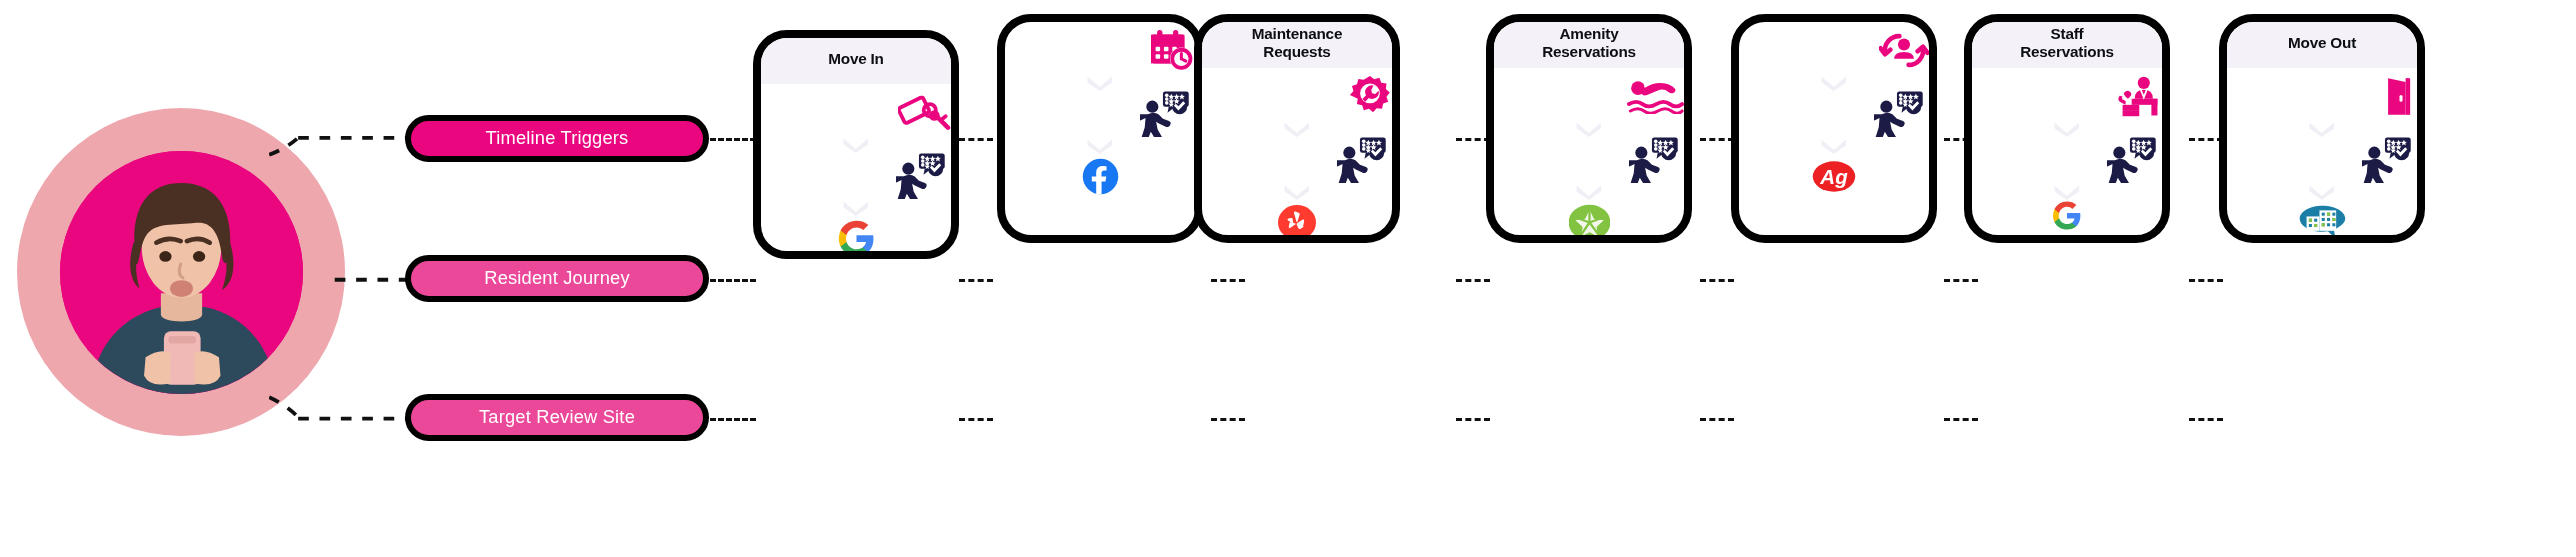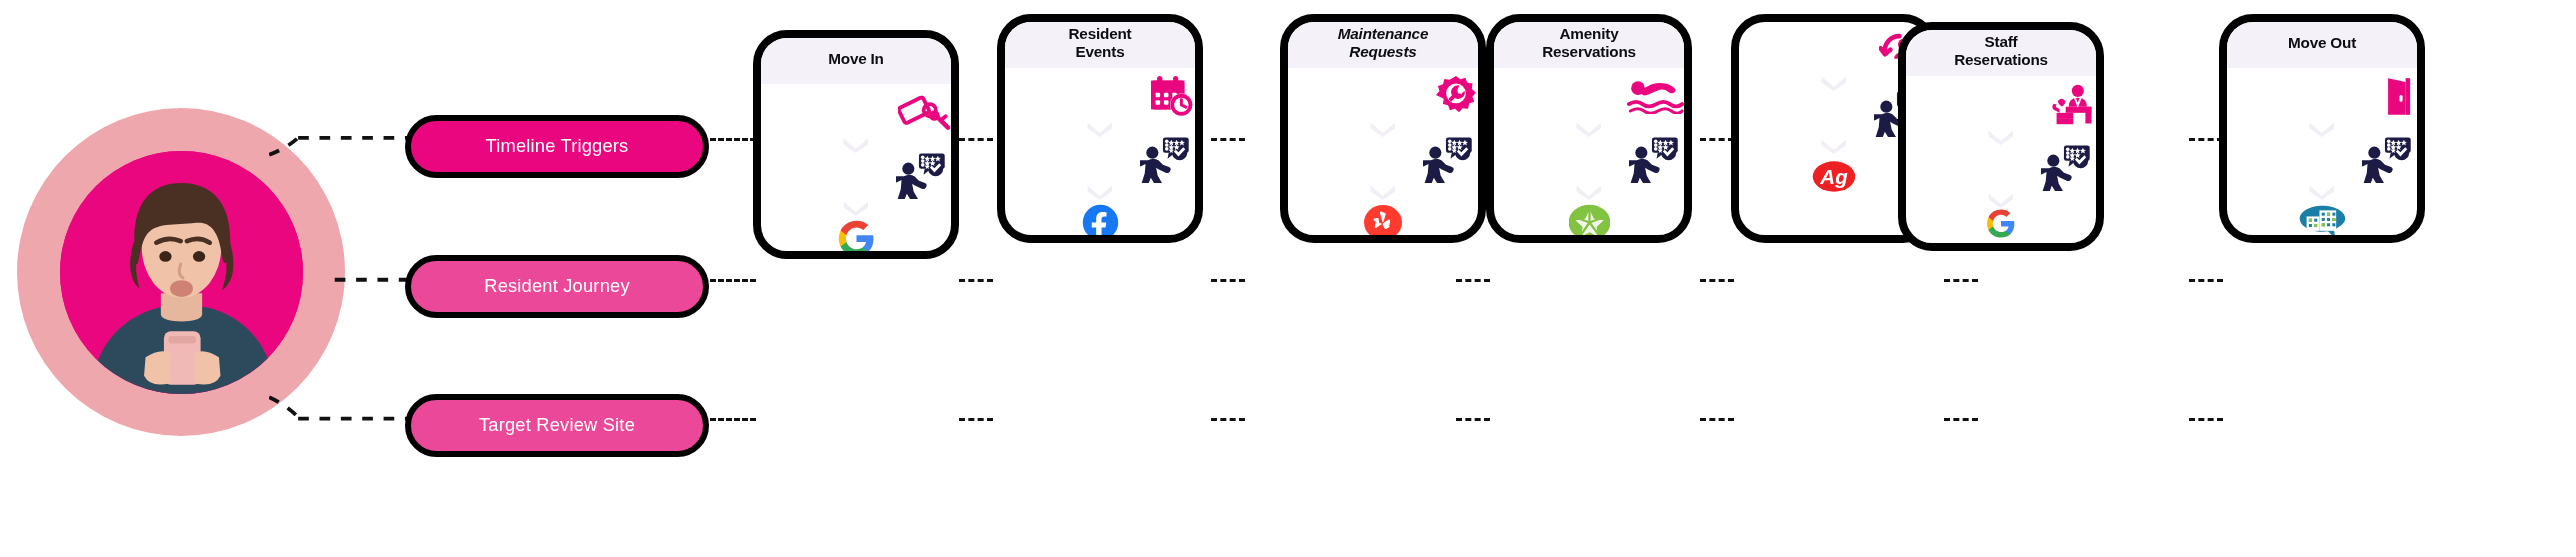--- a/index.html
+++ b/index.html
@@ -23,21 +23,21 @@
   .persona-figure{position:absolute;left:0;top:0;width:243px;height:243px;}
 
   
   .dash-h{
     position:absolute;height:0;border-top:3.8px dashed #111111;
   }
   .dash-arc{position:absolute;}
 
   
   .pill{
-    position:absolute;width:304px;height:63px;border-radius:763px;
+    position:absolute;width:304px;height:47px;border-radius:763px;
     border:6.9px solid #000000;
     display:flex;align-items:center;justify-content:center;
     box-sizing:border-box;
   }
   .pill span{
     color:#ffffff;font-size:18.3px;font-weight:400;letter-spacing:0.2px;
     white-space:nowrap;line-height:1;
   }
 
   
@@ -226,26 +226,20 @@
           <path fill="#FBBC05" d="M11.1 28.4c-.46-1.4-.72-2.85-.72-4.4s.26-3 .72-4.4v-6H3.4A23 23 0 001 24c0 3.7.9 7.2 2.4 10.4z"></path>
           <path fill="#EA4335" d="M24 9.6c3.4 0 6.4 1.17 8.8 3.45l6.55-6.55C35.4 2.9 30.2 1 24 1 15 1 7.2 6 3.4 13.6l7.7 6C12.9 13.65 18 9.6 24 9.6z"></path>
         </svg>
         <div class="site-note"></div>
       </div>
 
     </div>
   </div>
 
   <div class="card" style="left:997px;">
-    <div class="card-head">
-      <div class="card-title">
-        <div>Resident</div>
-        <div>Events</div>
-      </div>
-    </div>
     <div class="card-body">
 
       <div class="slot trigger">
         <svg width="47" height="41" viewBox="0 0 62 54">
           <g fill="#ea067f">
             <rect x="4" y="6" width="44" height="38" rx="4"></rect>
             <rect x="12" y="0" width="7" height="12" rx="3.5"></rect>
             <rect x="33" y="0" width="7" height="12" rx="3.5"></rect>
           </g>
           <rect x="4" y="17" width="44" height="27" fill="#ea067f"></rect>
@@ -303,21 +297,21 @@
         <svg width="37" height="37" viewBox="0 0 48 48">
           <circle cx="24" cy="24" r="23" fill="#1877F2"></circle>
           <path fill="#ffffff" d="M30.5 30.5l1-6.5h-6.2v-4.2c0-1.8.9-3.5 3.7-3.5h2.8v-5.5s-2.6-.45-5-.45c-5.1 0-8.4 3.1-8.4 8.7V24h-5.7v6.5h5.7V47h7v-16.5z"></path>
         </svg>
         <div class="site-note"></div>
       </div>
 
     </div>
   </div>
 
-  <div class="card" style="left:1280px;font-style:italic;">
+  <div class="card" style="left:1194px;">
     <div class="card-head">
       <div class="card-title">
         <div>Maintenance</div>
         <div>Requests</div>
       </div>
     </div>
     <div class="card-body">
 
       <div class="slot trigger">
         <svg width="44" height="43" viewBox="0 0 58 56">
@@ -511,21 +505,21 @@
         <svg width="44" height="37" viewBox="0 0 58 48">
           <ellipse cx="29" cy="24" rx="28" ry="20" fill="#ED2024"></ellipse>
           <text x="29" y="34" text-anchor="middle" font-family="'Liberation Sans',sans-serif" font-size="27" font-weight="bold" font-style="italic" fill="#ffffff">Ag</text>
         </svg>
         <div class="site-note"></div>
       </div>
 
     </div>
   </div>
 
-  <div class="card" style="left:1898px;margin-top:8px;">
+  <div class="card" style="left:1964px;">
     <div class="card-head">
       <div class="card-title">
         <div>Staff</div>
         <div>Reservations</div>
       </div>
     </div>
     <div class="card-body">
 
       <div class="slot trigger">
         <svg width="47" height="41" viewBox="0 0 62 54">

